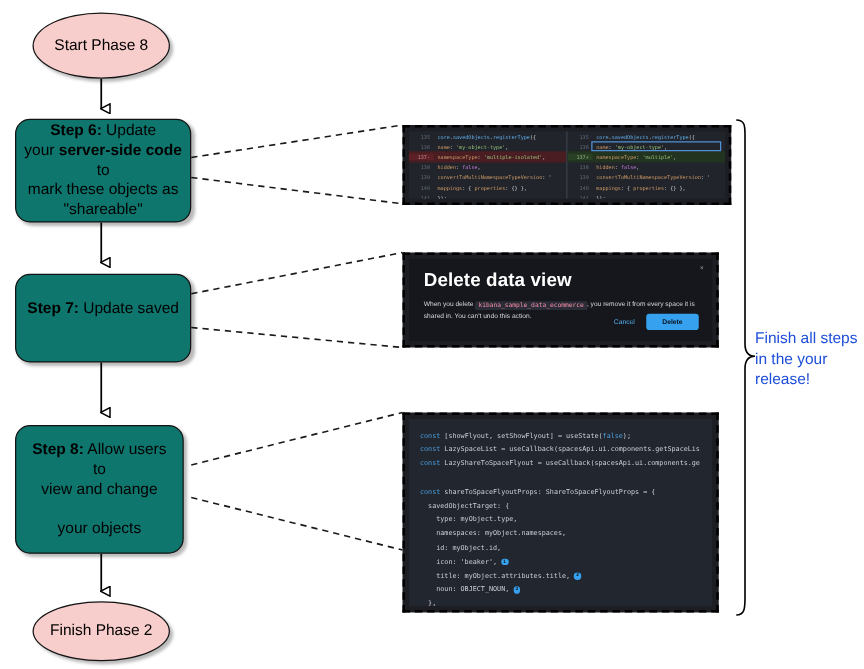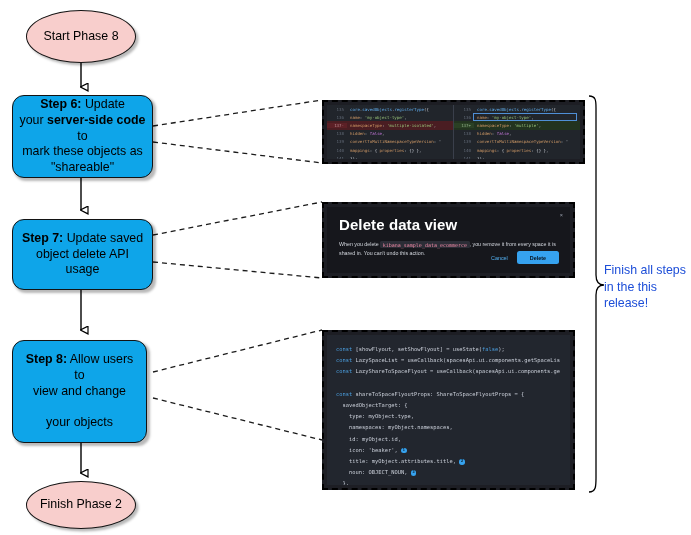--- a/index.html
+++ b/index.html
@@ -18,21 +18,21 @@
     text-align:center;line-height:1.27;
     font-size:12.4px;
     box-shadow:2.5px 2.5px 2.5px rgba(0,0,0,0.28);
   }
   .terminator{
     border-radius:50%;
     background:#f8cecc;border:1.4px solid #131313;
   }
   .process{
     border-radius:12px;
-    background:#0ea5e9;border:1.4px solid #131313;
+    background:#0f766e;border:1.4px solid #131313;
     padding:1px 6px;
   }
   .node .txt{display:block;width:100%;}
   .node b{font-weight:bold;}
 
   
   .shot{
     position:absolute;box-sizing:border-box;
     border:2.6px dashed #000;
     background:#1d1e24;
@@ -149,21 +149,21 @@
       <b>Step 6:</b><span> Update</span><br>
       <span>your </span><b>server-side code</b><span> to</span><br>
       <span>mark these objects as</span><br>
       <span>"shareable"</span>
     </span>
   </div>
 
   <div class="node process" style="left:12px;top:219px;width:141px;height:71px;">
     <span class="txt">
       <b>Step 7:</b><span> Update saved</span><br>
-      <span>object delete API usage</span><br>
+      <br>
     </span>
   </div>
 
   <div class="node process" style="left:12px;top:340px;width:135px;height:103px;">
     <span class="txt">
       <b>Step 8:</b><span> Allow users to</span><br>
       <span>view and change</span><br>
       <br>
       <span>your objects</span>
     </span>
@@ -256,17 +256,17 @@
   </div>
 
   <div class="shot" style="left:322px;top:330px;width:253px;height:160px;">
     <div class="shot-inner">
       <div class="tsx" id="tsx-code"><div><span class="kw">const</span> [showFlyout, setShowFlyout] = useState(<span class="str">false</span>);</div><div><span class="kw">const</span> LazySpaceList = useCallback(spacesApi.ui.components.getSpaceLis</div><div><span class="kw">const</span> LazyShareToSpaceFlyout = useCallback(spacesApi.ui.components.ge</div><div>&nbsp;</div><div><span class="kw">const</span> shareToSpaceFlyoutProps: ShareToSpaceFlyoutProps = {</div><div>  savedObjectTarget: {</div><div>    type: myObject.type,</div><div>    namespaces: myObject.namespaces,</div><div>    id: myObject.id,</div><div>    icon: 'beaker', <span class="bdg">1</span></div><div>    title: myObject.attributes.title, <span class="bdg">2</span></div><div>    noun: OBJECT_NOUN, <span class="bdg">3</span></div><div>  },</div></div>
     </div>
   </div>
 
   <div class="brace-note">
     <div>Finish all steps</div>
-    <div>in the this</div>
+    <div>in the your</div>
     <div>release!</div>
   </div>
 
 </div>
 
 </body></html>

